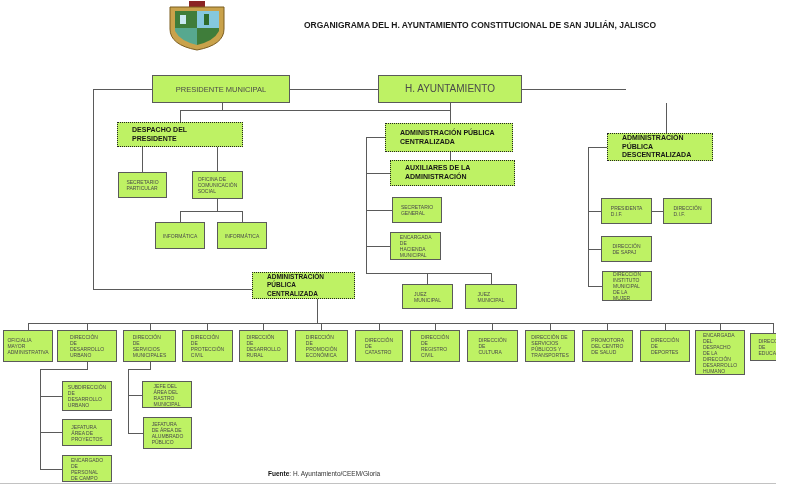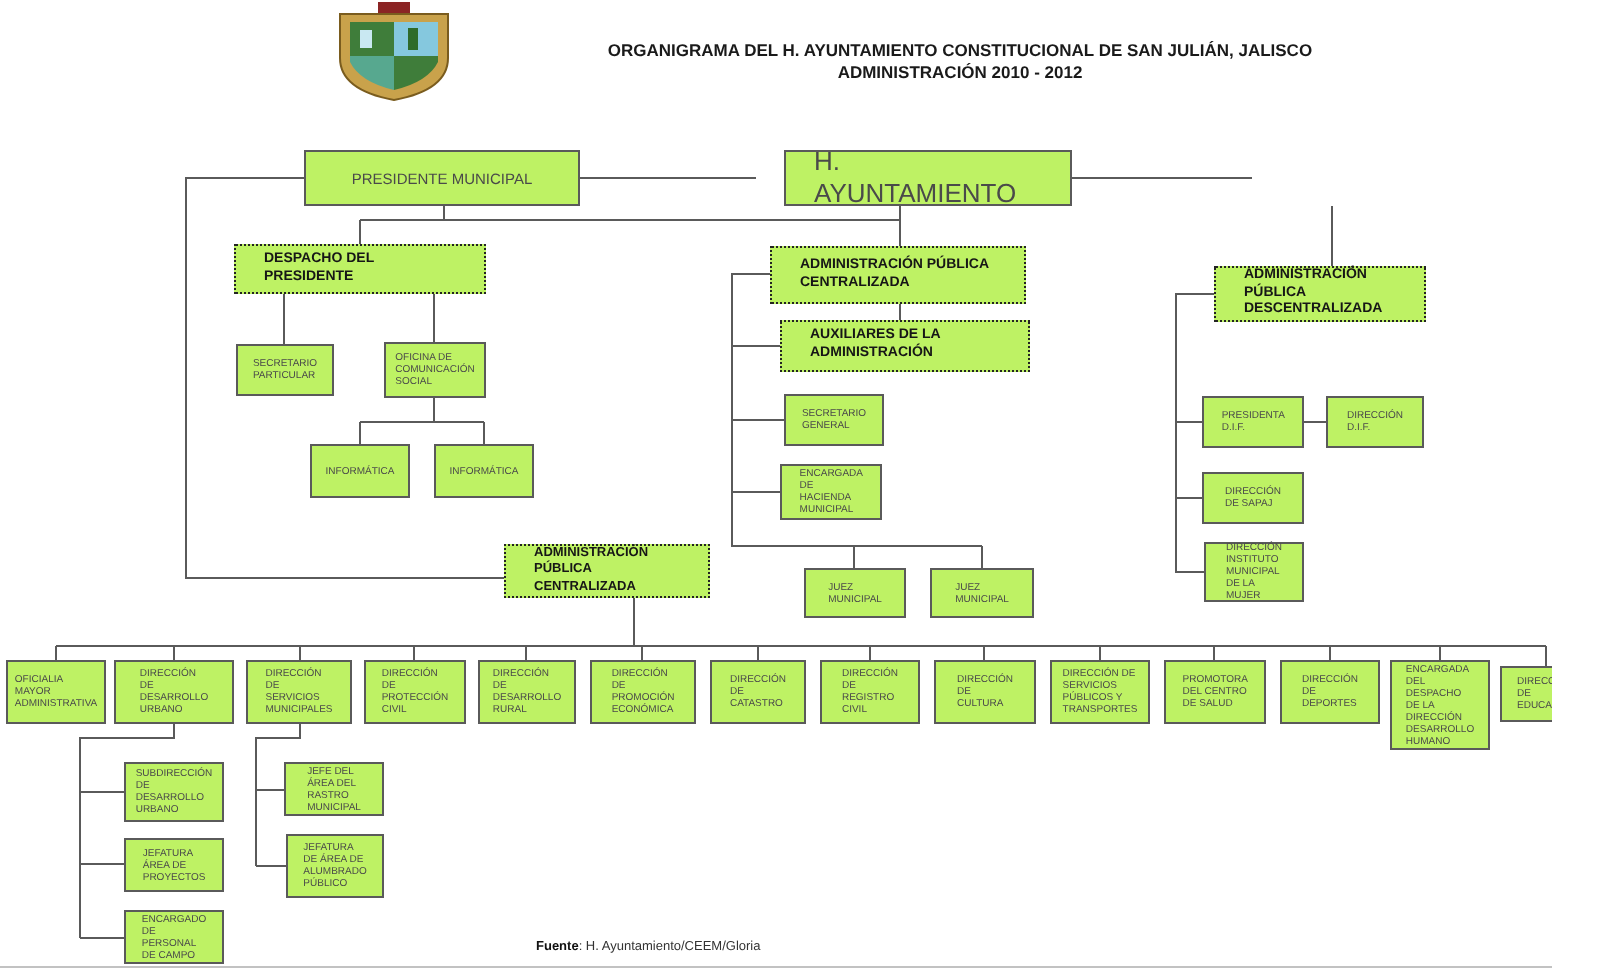--- a/index.html
+++ b/index.html
@@ -71,25 +71,24 @@
     <path d="M9 10 L31 10 L31 27 L9 27 Z" fill="#3f7d3a"></path>
     <path d="M31 10 L53 10 L53 27 L31 27 Z" fill="#85c8de"></path>
     <path d="M9 27 L31 27 L31 44 Q14 40 9 30 Z" fill="#57a88f"></path>
     <path d="M31 27 L53 27 L53 30 Q48 40 31 44 Z" fill="#3f7d3a"></path>
     <rect x="38" y="13" width="5" height="11" fill="#2e6b2a"></rect>
     <rect x="14" y="14" width="6" height="9" fill="#c9e8f2"></rect>
   </svg>
 
   <div class="title">
     <div>ORGANIGRAMA DEL H. AYUNTAMIENTO CONSTITUCIONAL DE SAN JULIÁN, JALISCO</div>
-    <div>ADMINISTRACIÓN 2010 - 2012</div>
   </div>
 
   <div class="box" style="left:152px;top:75px;width:138px;height:28px;font-size:7.5px">PRESIDENTE MUNICIPAL</div>
-  <div class="box" style="left:392px;top:75px;width:144px;height:28px;font-size:13px">H. AYUNTAMIENTO</div>
+  <div class="box" style="left:378px;top:75px;width:144px;height:28px;font-size:10px">H. AYUNTAMIENTO</div>
 
   <div class="box dashed" style="left:117px;top:122px;width:126px;height:25px;font-size:7px">DESPACHO DEL PRESIDENTE</div>
   <div class="box" style="left:118px;top:172px;width:49px;height:26px;font-size:5px">SECRETARIO PARTICULAR</div>
   <div class="box" style="left:192px;top:171px;width:51px;height:28px;font-size:5px">OFICINA DE COMUNICACIÓN SOCIAL</div>
   <div class="box" style="left:155px;top:222px;width:50px;height:27px;font-size:5px">INFORMÁTICA</div>
   <div class="box" style="left:217px;top:222px;width:50px;height:27px;font-size:5px">INFORMÁTICA</div>
 
   <div class="box dashed" style="left:385px;top:123px;width:128px;height:29px;font-size:7px">ADMINISTRACIÓN PÚBLICA CENTRALIZADA</div>
   <div class="box dashed" style="left:390px;top:160px;width:125px;height:26px;font-size:7px">AUXILIARES DE LA ADMINISTRACIÓN</div>
   <div class="box" style="left:392px;top:197px;width:50px;height:26px;font-size:5px">SECRETARIO GENERAL</div>

